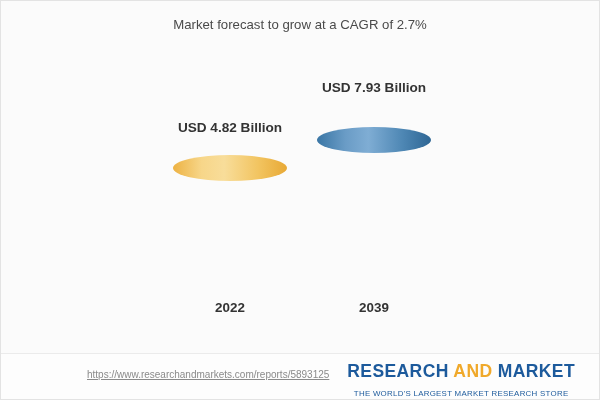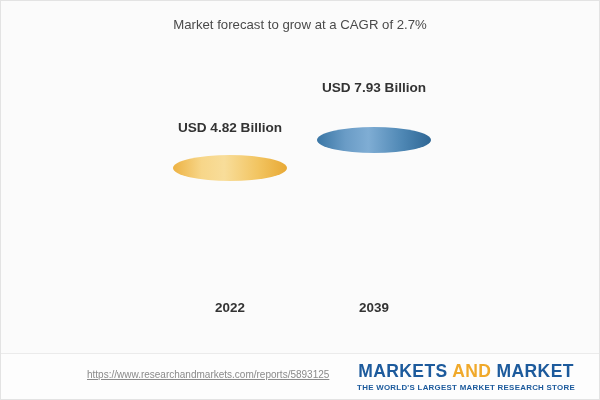--- a/index.html
+++ b/index.html
@@ -197,23 +197,23 @@
   }
   .logo-main {
     font-size: 17.5px;
     font-weight: bold;
     letter-spacing: 0.4px;
     color: #1c5a9c;
     white-space: nowrap;
   }
   .logo-and { color: #f0a92b; }
   .logo-tag {
-    margin-top: 1px;
+    margin-top: 7px;
     font-size: 7.9px;
-    font-weight: bold;
+    font-weight: normal;
     letter-spacing: 0.28px;
     color: #1c5a9c;
     white-space: nowrap;
   }
 </style>
 </head>
 <body>
 
 <div class="frame">
 
@@ -249,18 +249,18 @@
       </div>
       <div class="x-label">2039</div>
     </div>
 
   </div>
 
   <div class="footer-divider"></div>
   <div class="footer">
     <a class="footer-url" href="#">https://www.researchandmarkets.com/reports/5893125</a>
     <div class="logo">
-      <div class="logo-main"><span>MARKETS</span><span> </span><span class="logo-and">AND</span><span> </span><span>MARKET</span></div>
+      <div class="logo-main"><span>RESEARCH</span><span> </span><span class="logo-and">AND</span><span> </span><span>MARKET</span></div>
       <div class="logo-tag">THE WORLD'S LARGEST MARKET RESEARCH STORE</div>
     </div>
   </div>
 
 </div>
 
 </body></html>

